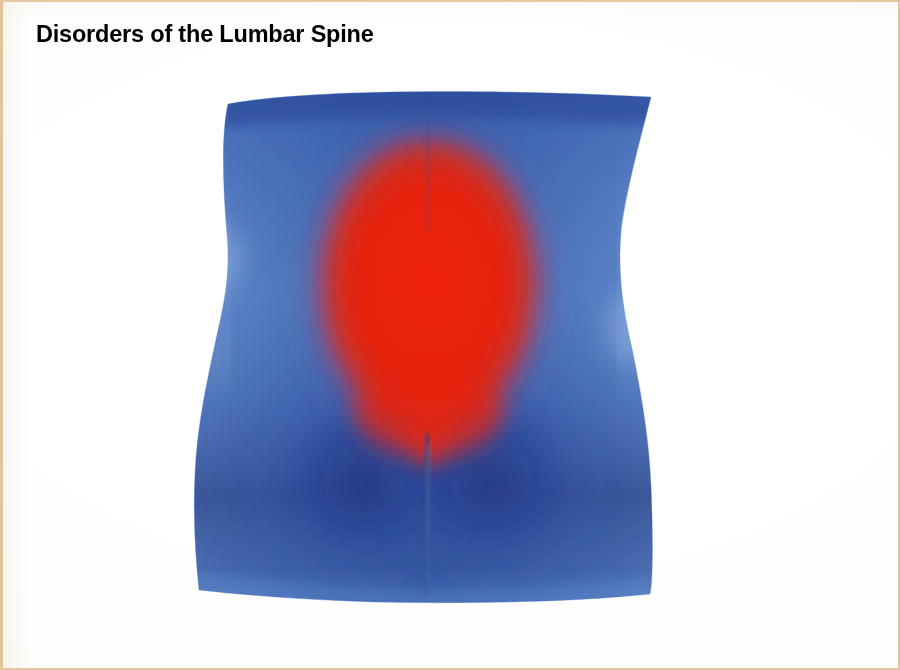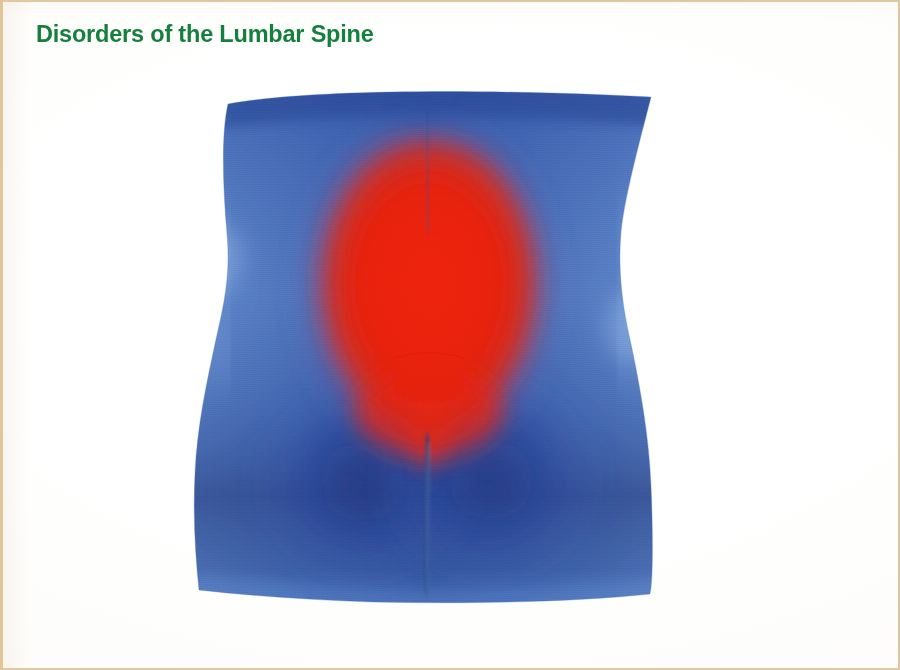--- a/index.html
+++ b/index.html
@@ -37,21 +37,21 @@
   }
 
   .page-title {
     position: absolute;
     left: 33px;
     top: 19px;
     margin: 0;
     font-size: 23.5px;
     font-weight: 700;
     letter-spacing: -0.2px;
-    color: #15803d;
+    color: #000000;
     white-space: nowrap;
   }
 
   
   .thermogram-figure {
     position: absolute;
     left: 170px;
     top: 80px;
     width: 500px;
     height: 530px;

